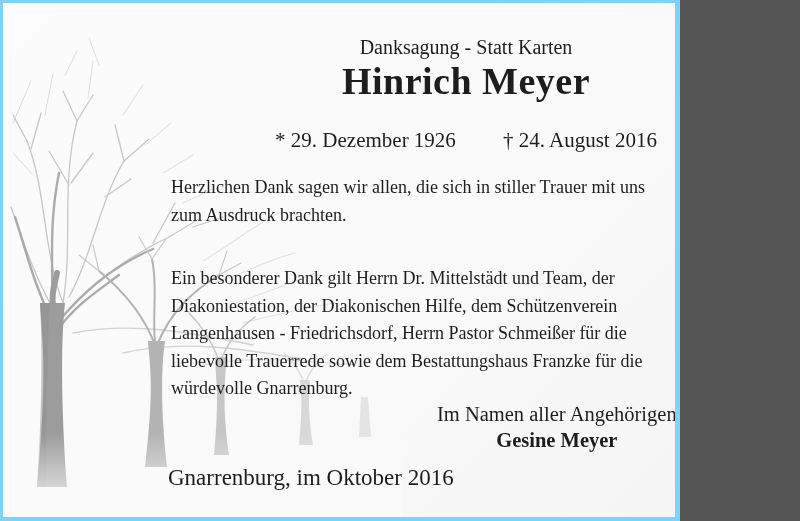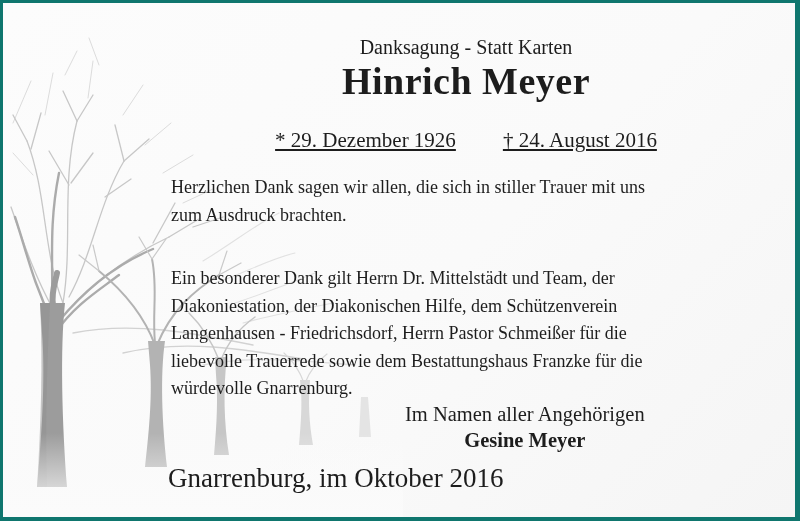--- a/index.html
+++ b/index.html
@@ -1,19 +1,19 @@
 <!DOCTYPE html>
 <html><head>
 <meta charset="utf-8">
 <style>
   html,body{margin:0;padding:0;background:#555;}
   .frame{
     position:relative;
-    width:800px;height:521px;
-    background:#0f766e;
+    width:680px;height:521px;
+    background:#7dd3fc;
     overflow:hidden;
     font-family:"Liberation Serif", serif;
   }
   .card{
     position:absolute;
     left:3px;top:3px;right:5px;bottom:4px;
     background:linear-gradient(135deg,#fcfcfc 0%,#fafafa 55%,#f5f5f5 100%);
     color:#1d1d1d;
     overflow:hidden;
   }
@@ -31,33 +31,33 @@
   .deceased-name{
     left:167px;width:592px;top:56px;
     text-align:center;
     font-size:38px;line-height:44px;
     font-weight:bold;
     letter-spacing:.5px;
   }
   .dates{
     left:167px;width:592px;top:123px;
     display:flex;justify-content:center;gap:47px;
-    font-size:21px;line-height:28px;text-decoration:underline;
+    font-size:21px;line-height:28px;
   }
   .para{font-size:18px;line-height:27.5px;}
   .para-1{left:168px;top:171px;}
   .para-2{left:168px;top:262px;font-family:Liberation Serif, serif;}
   .closing{
-    left:402px;top:398px;
+    left:434px;top:398px;
     font-size:20.5px;line-height:26px;
   }
   .closing .sig{font-weight:bold;text-align:center;}
   .place-date{
     left:165px;top:461px;
-    font-size:27px;line-height:28px;font-family:Liberation Serif, serif;
+    font-size:23px;line-height:28px;font-family:Liberation Serif, serif;
   }
 </style>
 </head>
 <body>
 
 <div class="frame">
   <div class="card">
 
     <svg class="trees" viewBox="0 0 792 514" aria-hidden="true">
       <defs>

